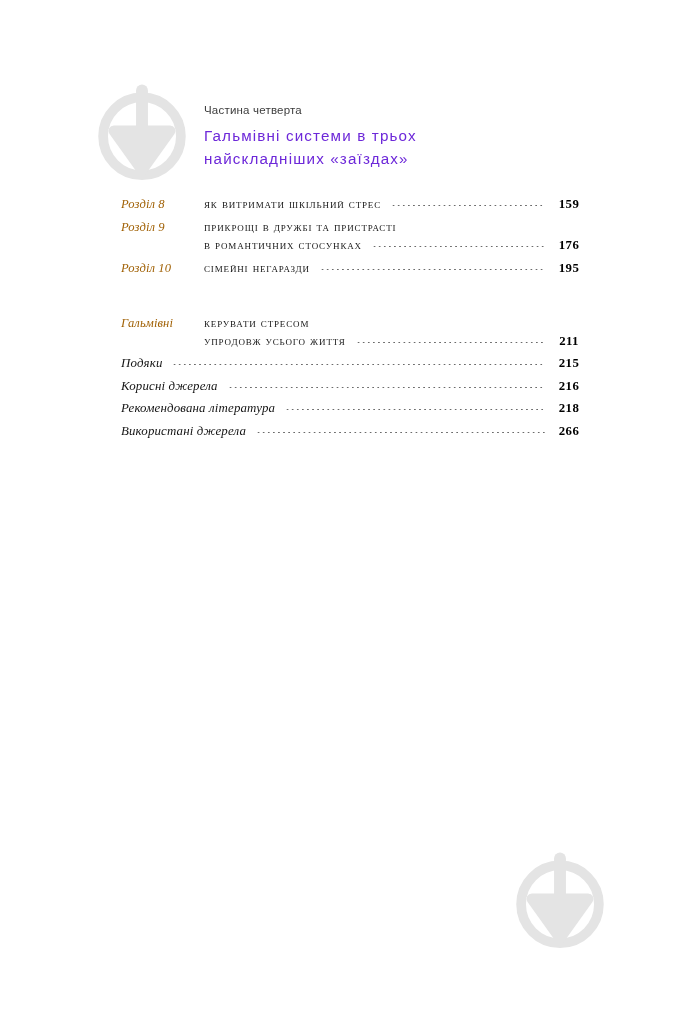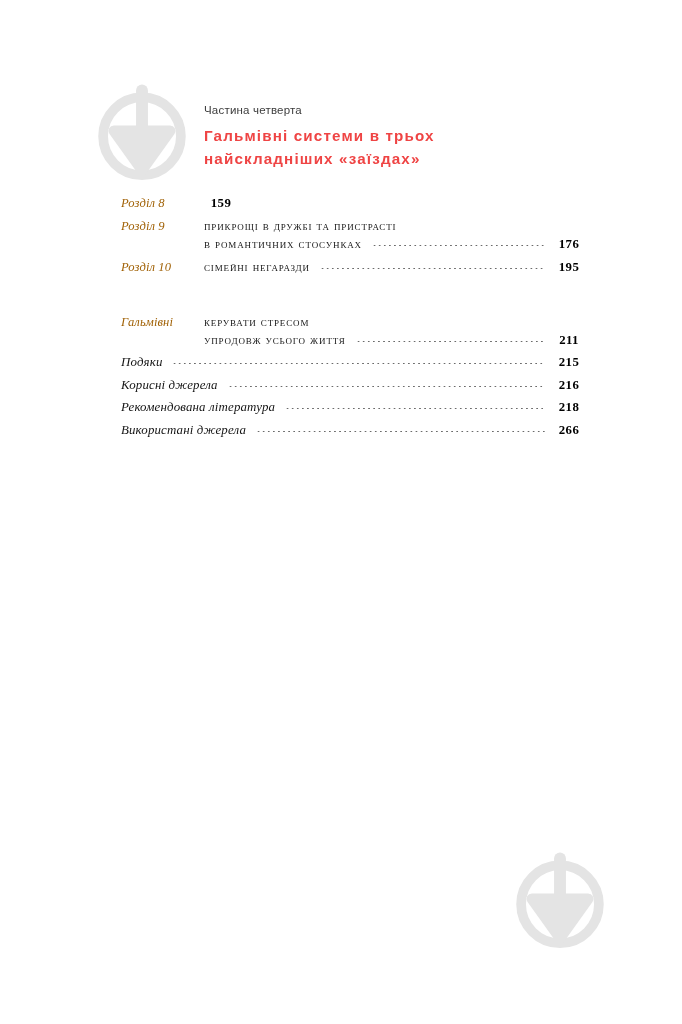--- a/index.html
+++ b/index.html
@@ -66,22 +66,22 @@
     font-size: 11.5px;
     color: #3c3c3c;
     letter-spacing: 0.2px;
     line-height: 1.5;
     margin-bottom: 5px;
   }
 
   .part-title {
     font-family: "Liberation Sans", "DejaVu Sans", sans-serif;
     font-size: 15.2px;
-    font-weight: bold;
-    color: #ef4444;
+    font-weight: normal;
+    color: #6d28d9;
     letter-spacing: 1.15px;
     line-height: 1.52;
   }
 
   .part-title-line { display: block; white-space: nowrap; }
 
   
   .toc-group { position: relative; }
 
   .toc-entry {
@@ -205,20 +205,24 @@
       <div class="part-title">
         <span class="part-title-line">Гальмівні системи в трьох</span>
         <span class="part-title-line">найскладніших «заїздах»</span>
       </div>
     </div>
 
     <div class="toc-group">
 
       <div class="toc-entry row-tall">
         <span class="entry-label">Розділ 8</span>
+        <span class="entry-body">
+          <span class="entry-title">Як витримати шкільний стрес</span>
+          <span class="leader"></span>
+        </span>
         <span class="entry-page">159</span>
       </div>
 
       <div class="toc-entry">
         <span class="entry-label">Розділ 9</span>
         <span class="entry-body">
           <span class="entry-title">Прикрощі в дружбі та пристрасті</span>
         </span>
       </div>
       <div class="entry-cont row-tall">

